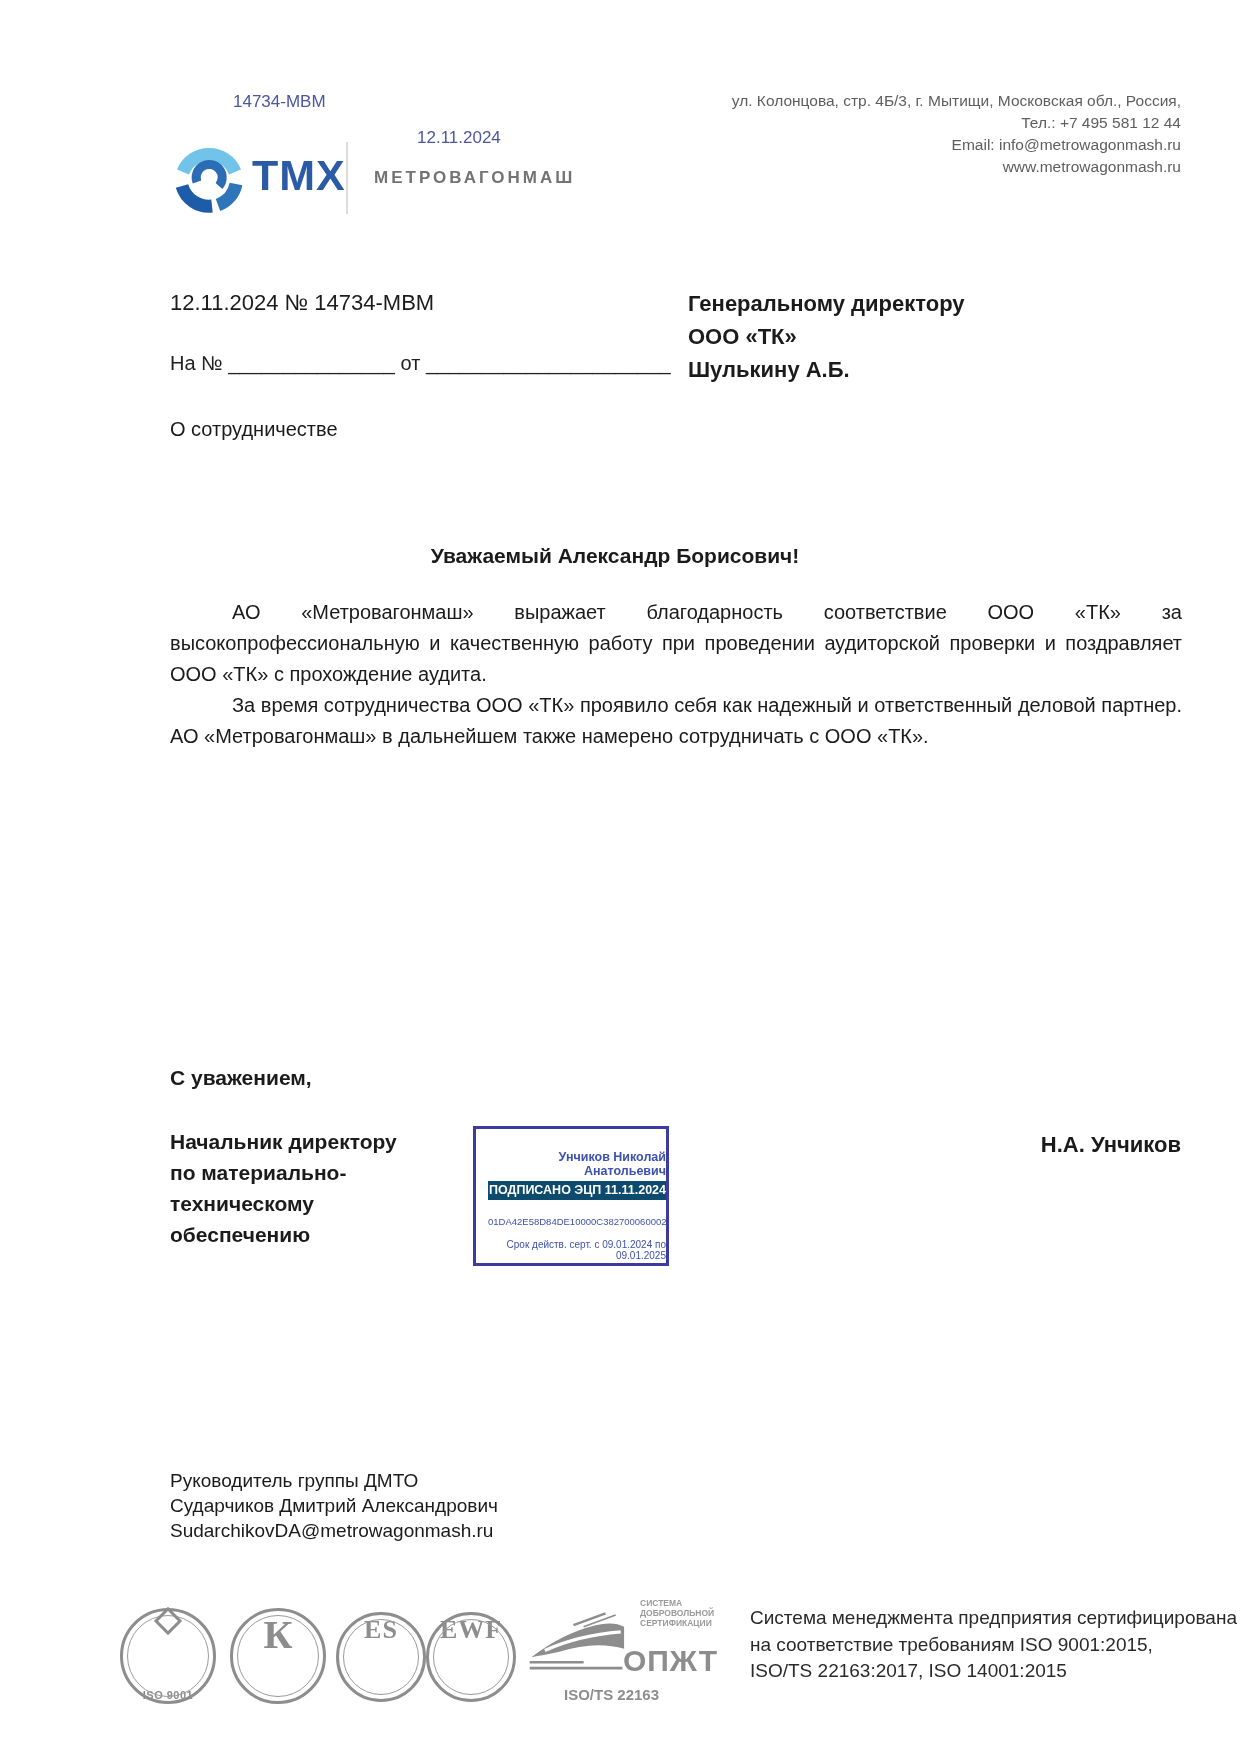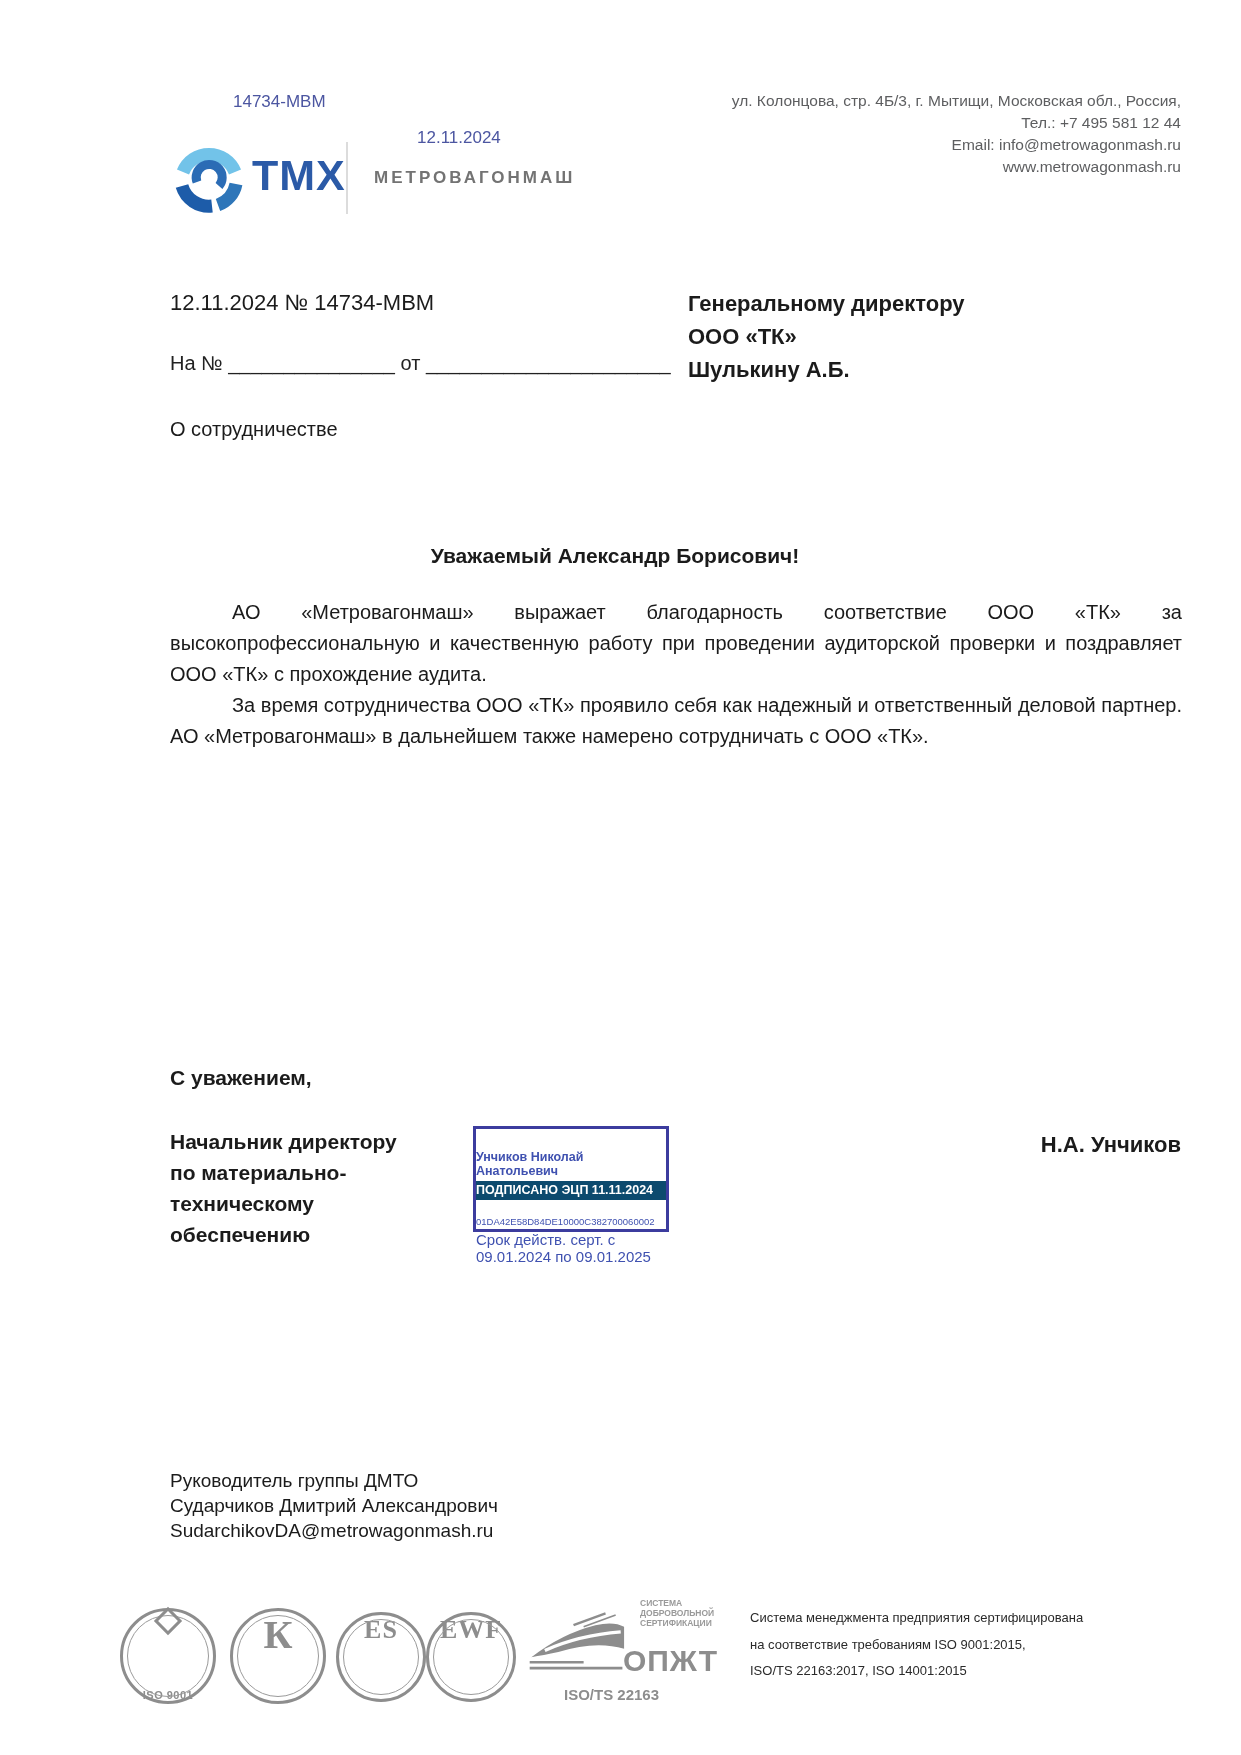--- a/index.html
+++ b/index.html
@@ -24,48 +24,48 @@
   .subject    { position:absolute; left:170px; top:418px; font-size:20px; }
   
   .salutation { position:absolute; left:170px; top:544px; width:890px; text-align:center; font-size:21px; font-weight:bold; }
   .body-text  { position:absolute; left:170px; top:597px; width:1012px; font-size:20px; line-height:31px; text-align:justify; }
   .body-text p{ margin:0; text-indent:62px; }
   
   .closing   { position:absolute; left:170px; top:1066px; font-size:21px; font-weight:bold; }
   .job-title { position:absolute; left:170px; top:1126px; width:255px; font-size:21px; font-weight:bold; line-height:31px; }
   .sig-name  { position:absolute; right:60px; top:1132px; font-size:22px; font-weight:bold; }
   .stamp {
-    position:absolute; left:473px; top:1126px; width:196px; height:106px;
-    border:3px solid #3c3c9e; box-sizing:border-box; text-align:left; background:#fff;
+    position:absolute; left:473px; top:1126px; width:196px; height:140px;
+    border:3px solid #3c3c9e; box-sizing:border-box; text-align:right; background:#fff;padding-left:12px;
   }
   .stamp-holder   { margin-top:21px; font-size:12.5px; font-weight:bold; color:#3f51b0; }
   .stamp-bar      { margin-top:3px; background:#0c4a6e; color:#ffffff; font-size:12.5px; font-weight:bold; padding:2px 0 3px; }
   .stamp-hash     { margin-top:16px; font-size:9.5px; color:#3f51b0; }
-  .stamp-validity { margin-top:4px; font-size:15px; color:#3f51b0; }
+  .stamp-validity { margin-top:12px; font-size:10px; color:#3f51b0; }
   
   .executor { position:absolute; left:170px; top:1468px; font-size:19px; line-height:25px; }
   
   .seal {
     position:absolute; width:96px; height:96px; border-radius:50%;
     border:3px solid #8d8d8d; box-sizing:border-box; color:#8d8d8d;
     display:flex; flex-direction:column; align-items:center; justify-content:space-between;
   }
   .seal::before {
     content:""; position:absolute; inset:4px; border:1.5px solid #9a9a9a; border-radius:50%;
   }
   .seal-ornament { width:14px; height:14px; border:3px solid #8d8d8d; transform:rotate(45deg); margin-bottom:5px; }
   .seal-small-label { font-size:11px; font-weight:bold; letter-spacing:0.5px; }
   .seal-big-letter  { font-size:40px; font-weight:bold; font-family:"Liberation Serif", serif; }
   .seal-mid-letter  { font-size:26px; font-weight:bold; font-family:"Liberation Serif", serif; letter-spacing:1px; }
   .opzht { position:absolute; left:528px; top:1596px; width:190px; height:110px; color:#8d8d8d; }
   .opzht-toplabel { position:absolute; right:0; top:2px; width:78px; font-size:8.5px; line-height:10px; color:#9a9a9a; font-weight:bold; }
   .opzht-train    { position:absolute; left:0; top:10px; }
   .opzht-label    { position:absolute; right:0; bottom:28px; font-size:30px; font-weight:bold; letter-spacing:1px; color:#8d8d8d; }
   .opzht-sublabel { position:absolute; left:36px; top:90px; font-size:15px; font-weight:bold; color:#8d8d8d; }
-  .cert-text { position:absolute; left:750px; top:1605px; font-size:13px; line-height:26.5px; color:#2a2a2a; }
+  .cert-text { position:absolute; left:750px; top:1605px; font-size:19px; line-height:26.5px; color:#2a2a2a; }
 </style>
 </head>
 <body>
 
 <div class="page">
 
   <div class="ref-num">14734-МВМ</div>
   <div class="ref-date">12.11.2024</div>
 
   <div class="logo">

